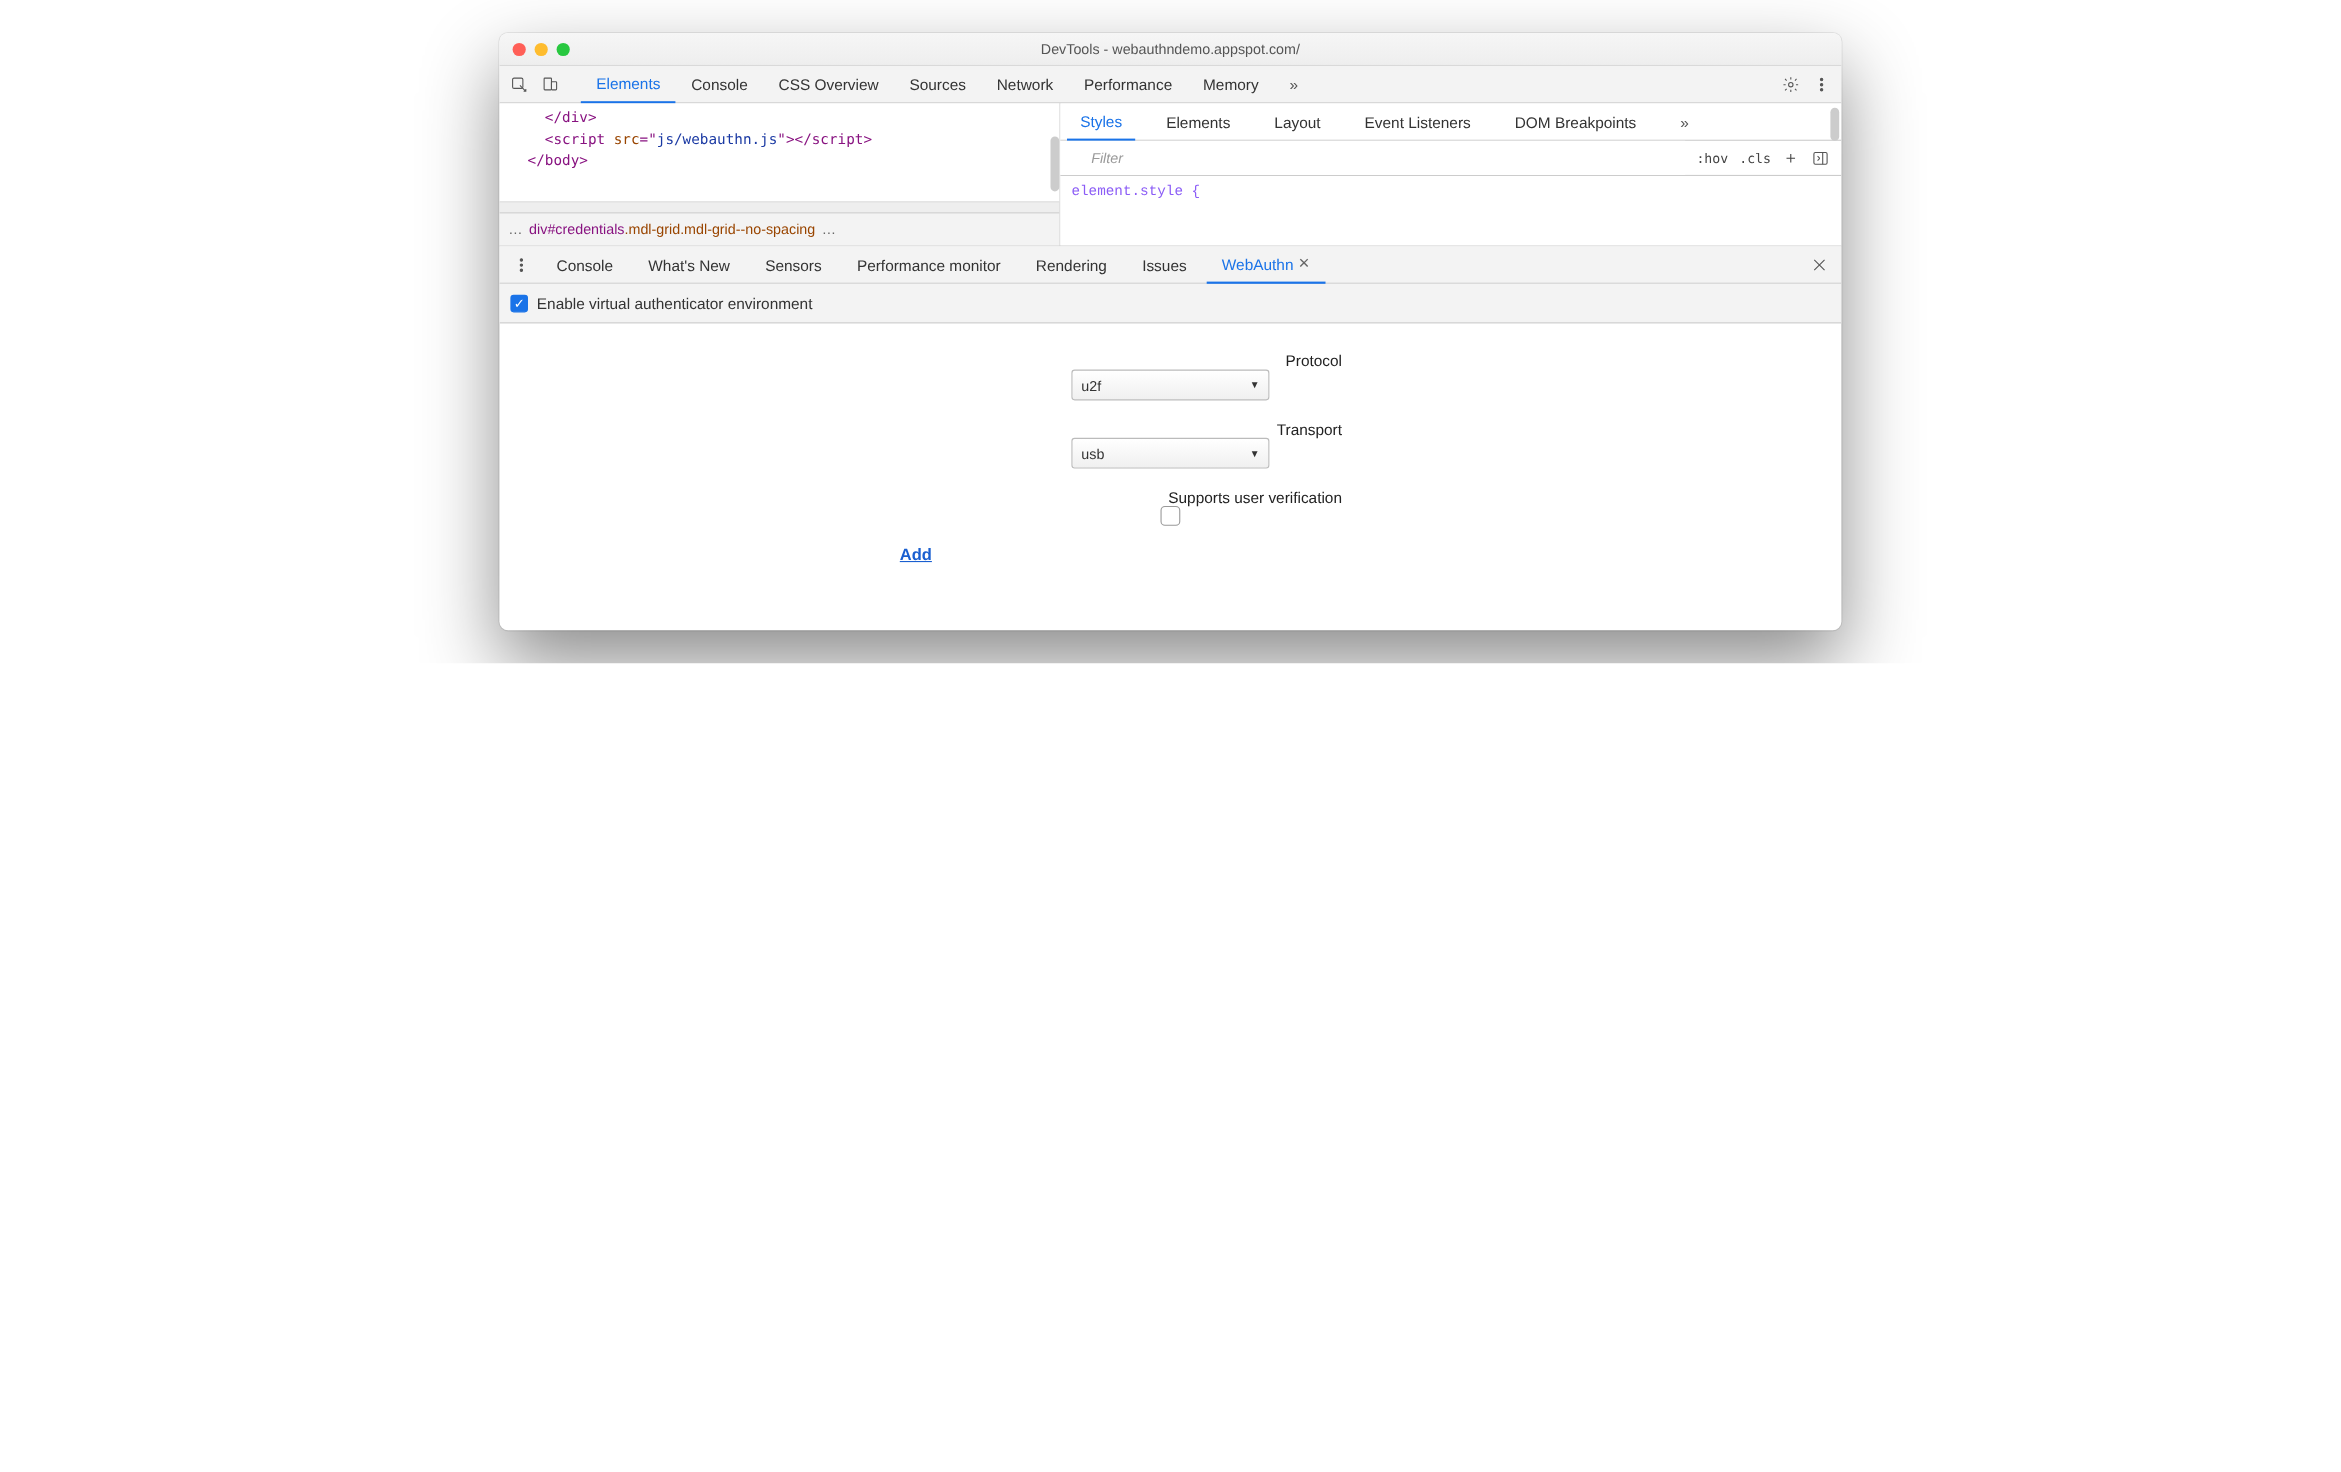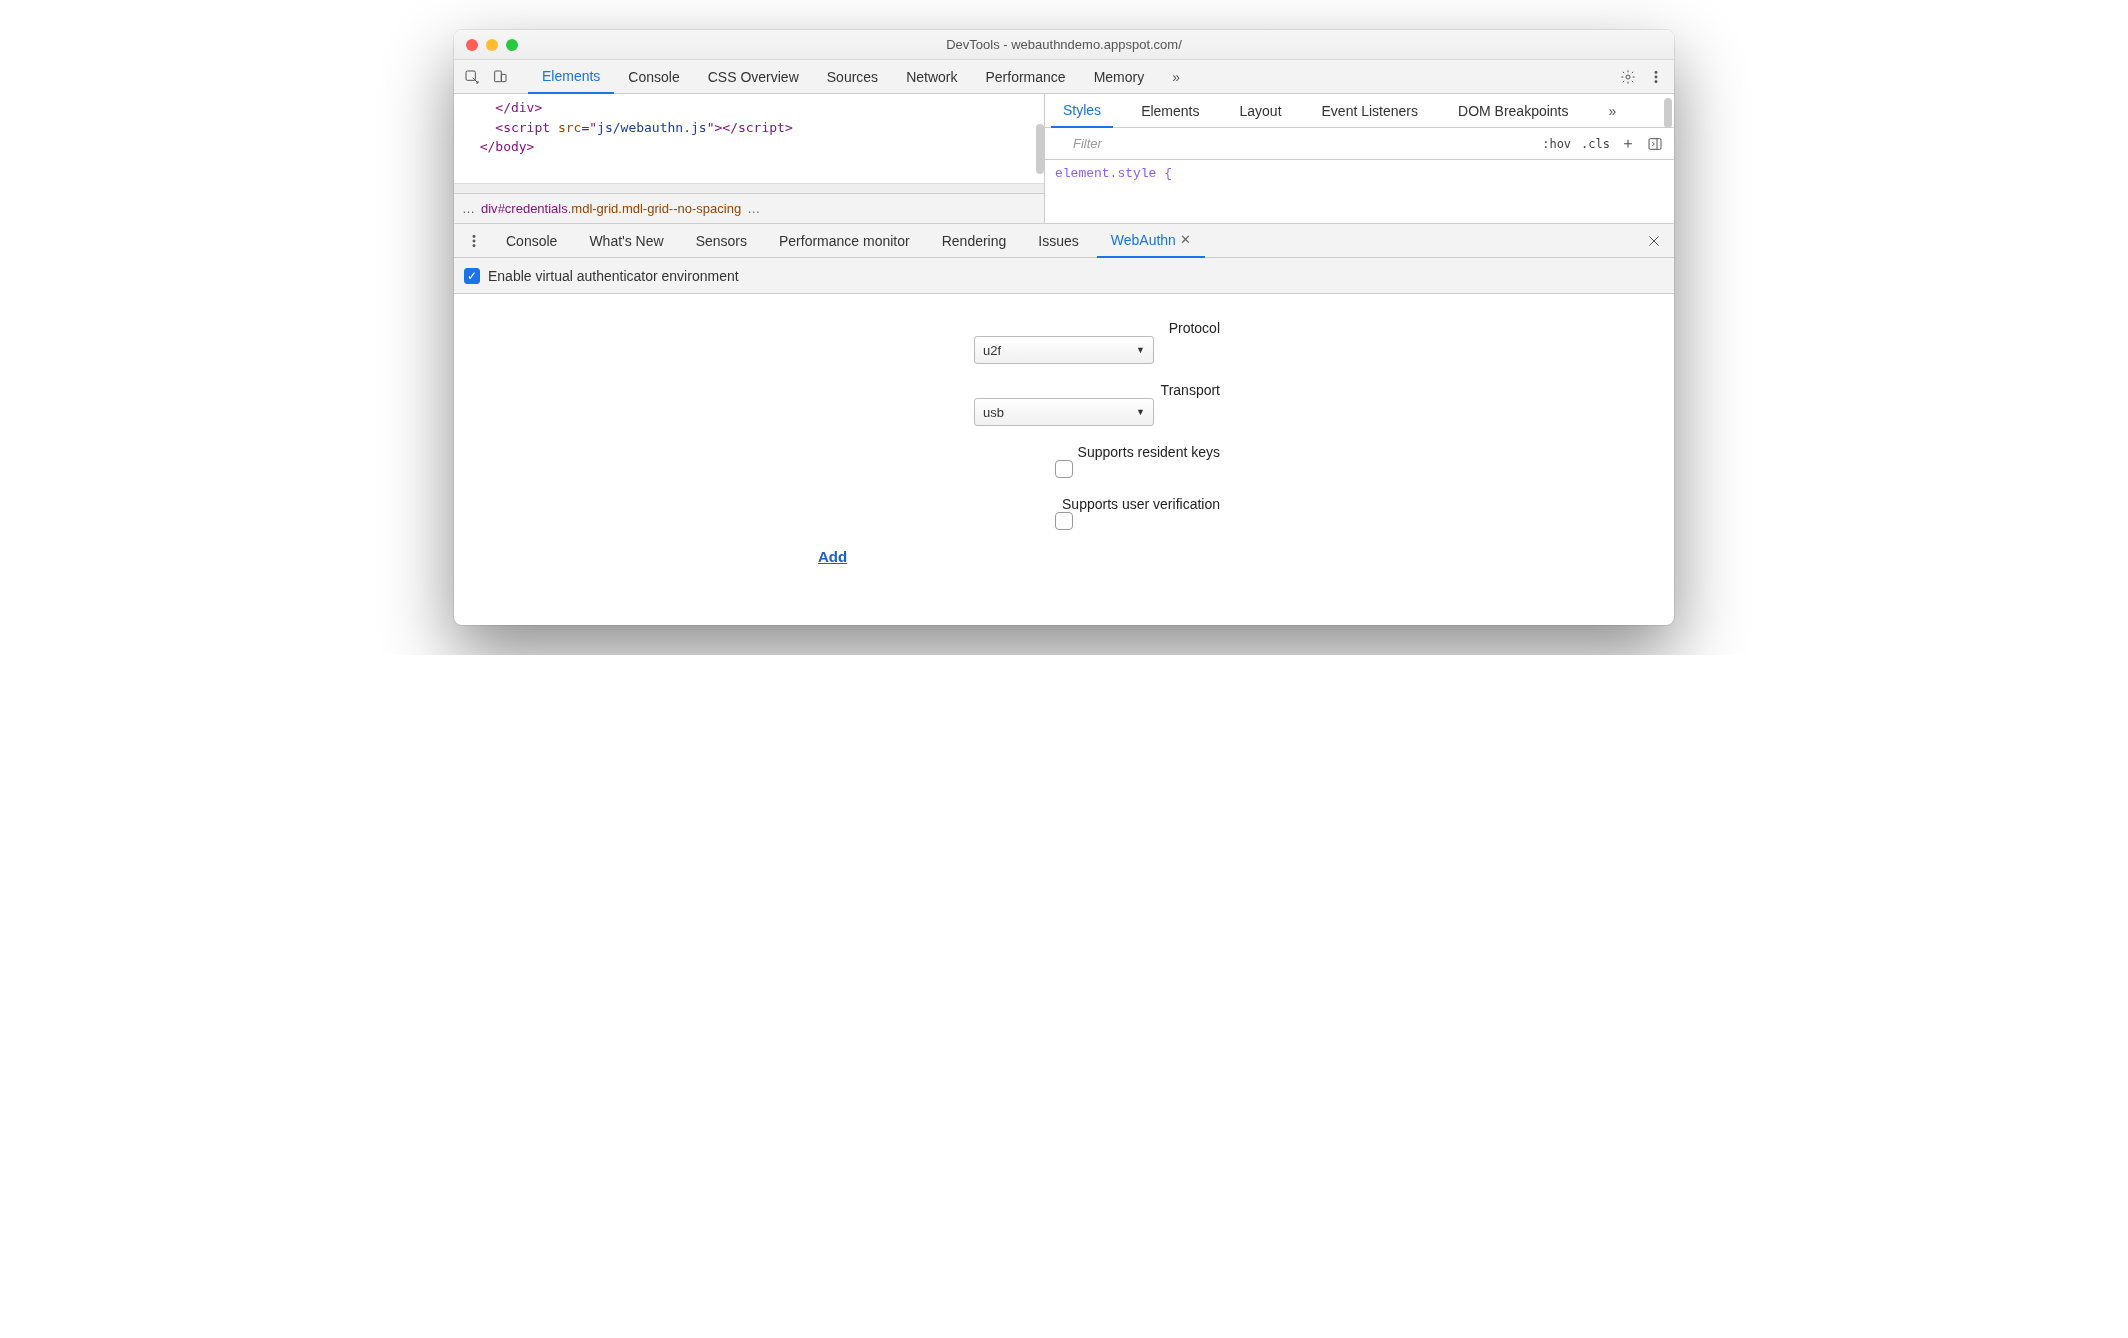--- a/index.html
+++ b/index.html
@@ -46,21 +46,21 @@
 .tb-icon svg { width:16px;height:16px;fill:none;stroke:currentColor;stroke-width:1.5;}
 .tab-btn {
   padding: 0 14px; height:34px;
   display:flex;align-items:center;
   color:#333; cursor:pointer; font-size:14px;
 }
 .tab-btn.active { color:#1a73e8; border-bottom:2px solid #1a73e8; }
 .spacer { flex:1; }
 
 .split { display:flex; height:130px; border-bottom:1px solid #ccc; }
-.left-pane { width:591px; display:flex; flex-direction:column; border-right:1px solid #ccc; position:relative;}
+.left-pane { width:510px; display:flex; flex-direction:column; border-right:1px solid #ccc; position:relative;}
 .code-area {
   flex:1; overflow:hidden; padding:4px 10px;
   font-family: Menlo, Consolas, monospace;
   font-size:13px;
   background:#fff;
 }
 .code-line { white-space:pre; line-height:1.5;}
 .t-tag { color:#881280; }
 .t-attr { color:#994500; }
 .t-str { color:#1a39a3; }
@@ -271,24 +271,20 @@
     </div>
 
     <div class="form-row">
       <div class="form-label">Transport</div>
       <div class="select">
         <span>usb</span>
         <span class="tri">▼</span>
       </div>
     </div>
 
-    <div class="form-row">
-      <div class="form-label">Supports resident keys</div>
-      <div class="small-check"></div>
-    </div>
 
     <div class="form-row">
       <div class="form-label">Supports user verification</div>
       <div class="small-check"></div>
     </div>
 
     <div class="add-link">Add</div>
   </div>
 
 </div>

